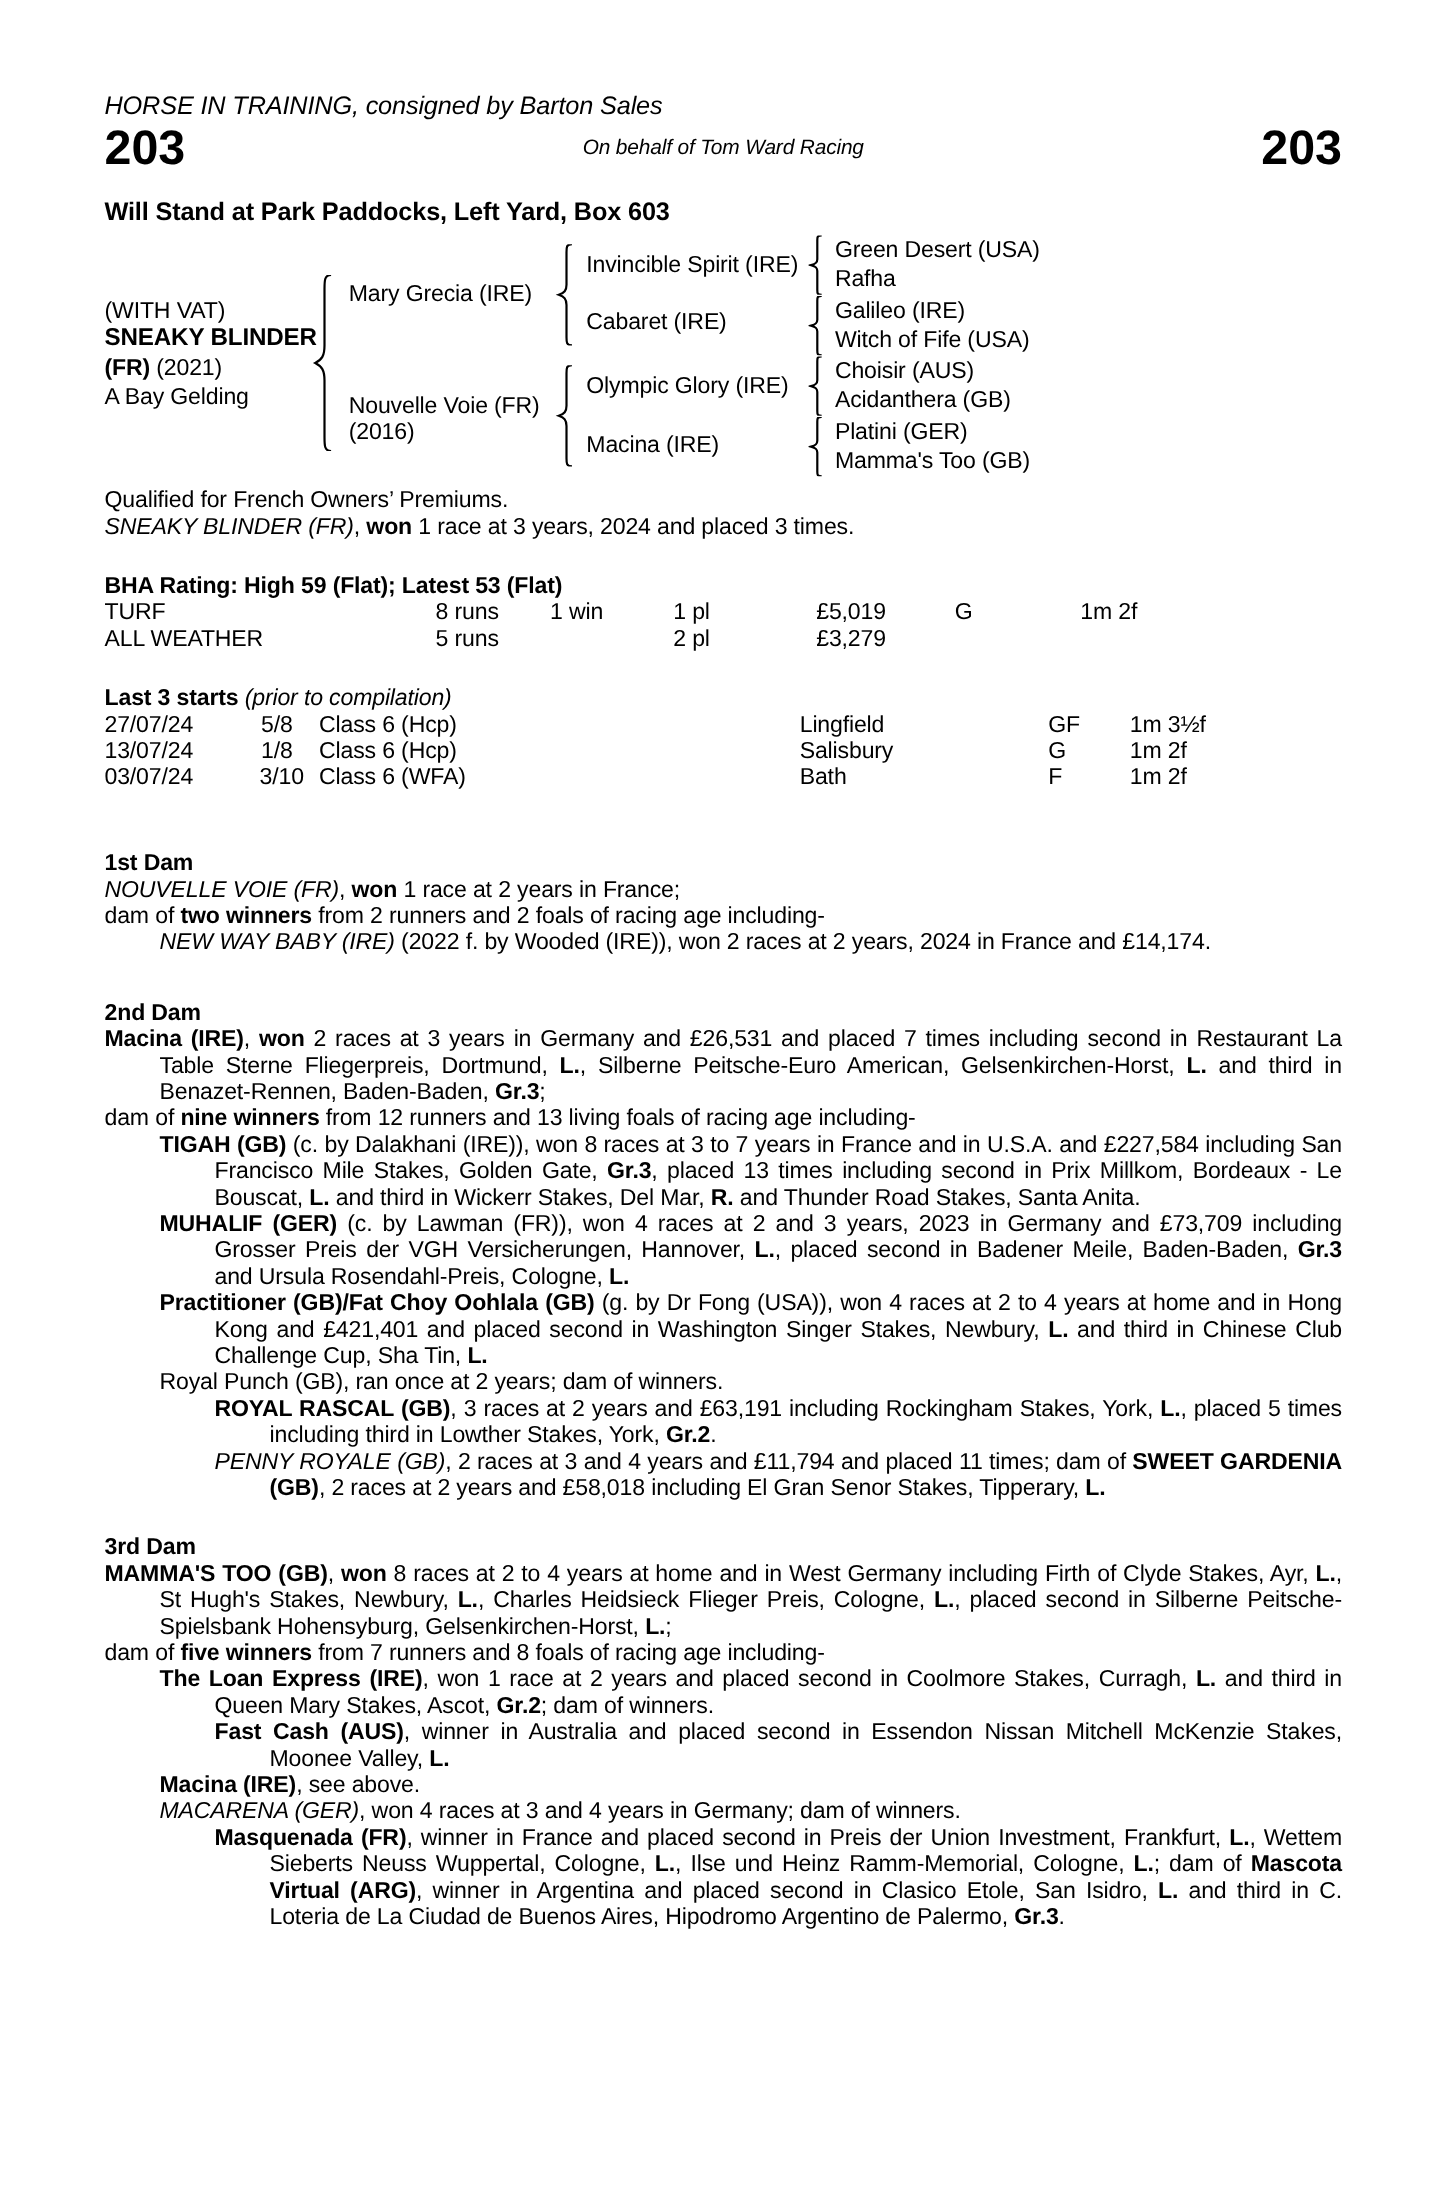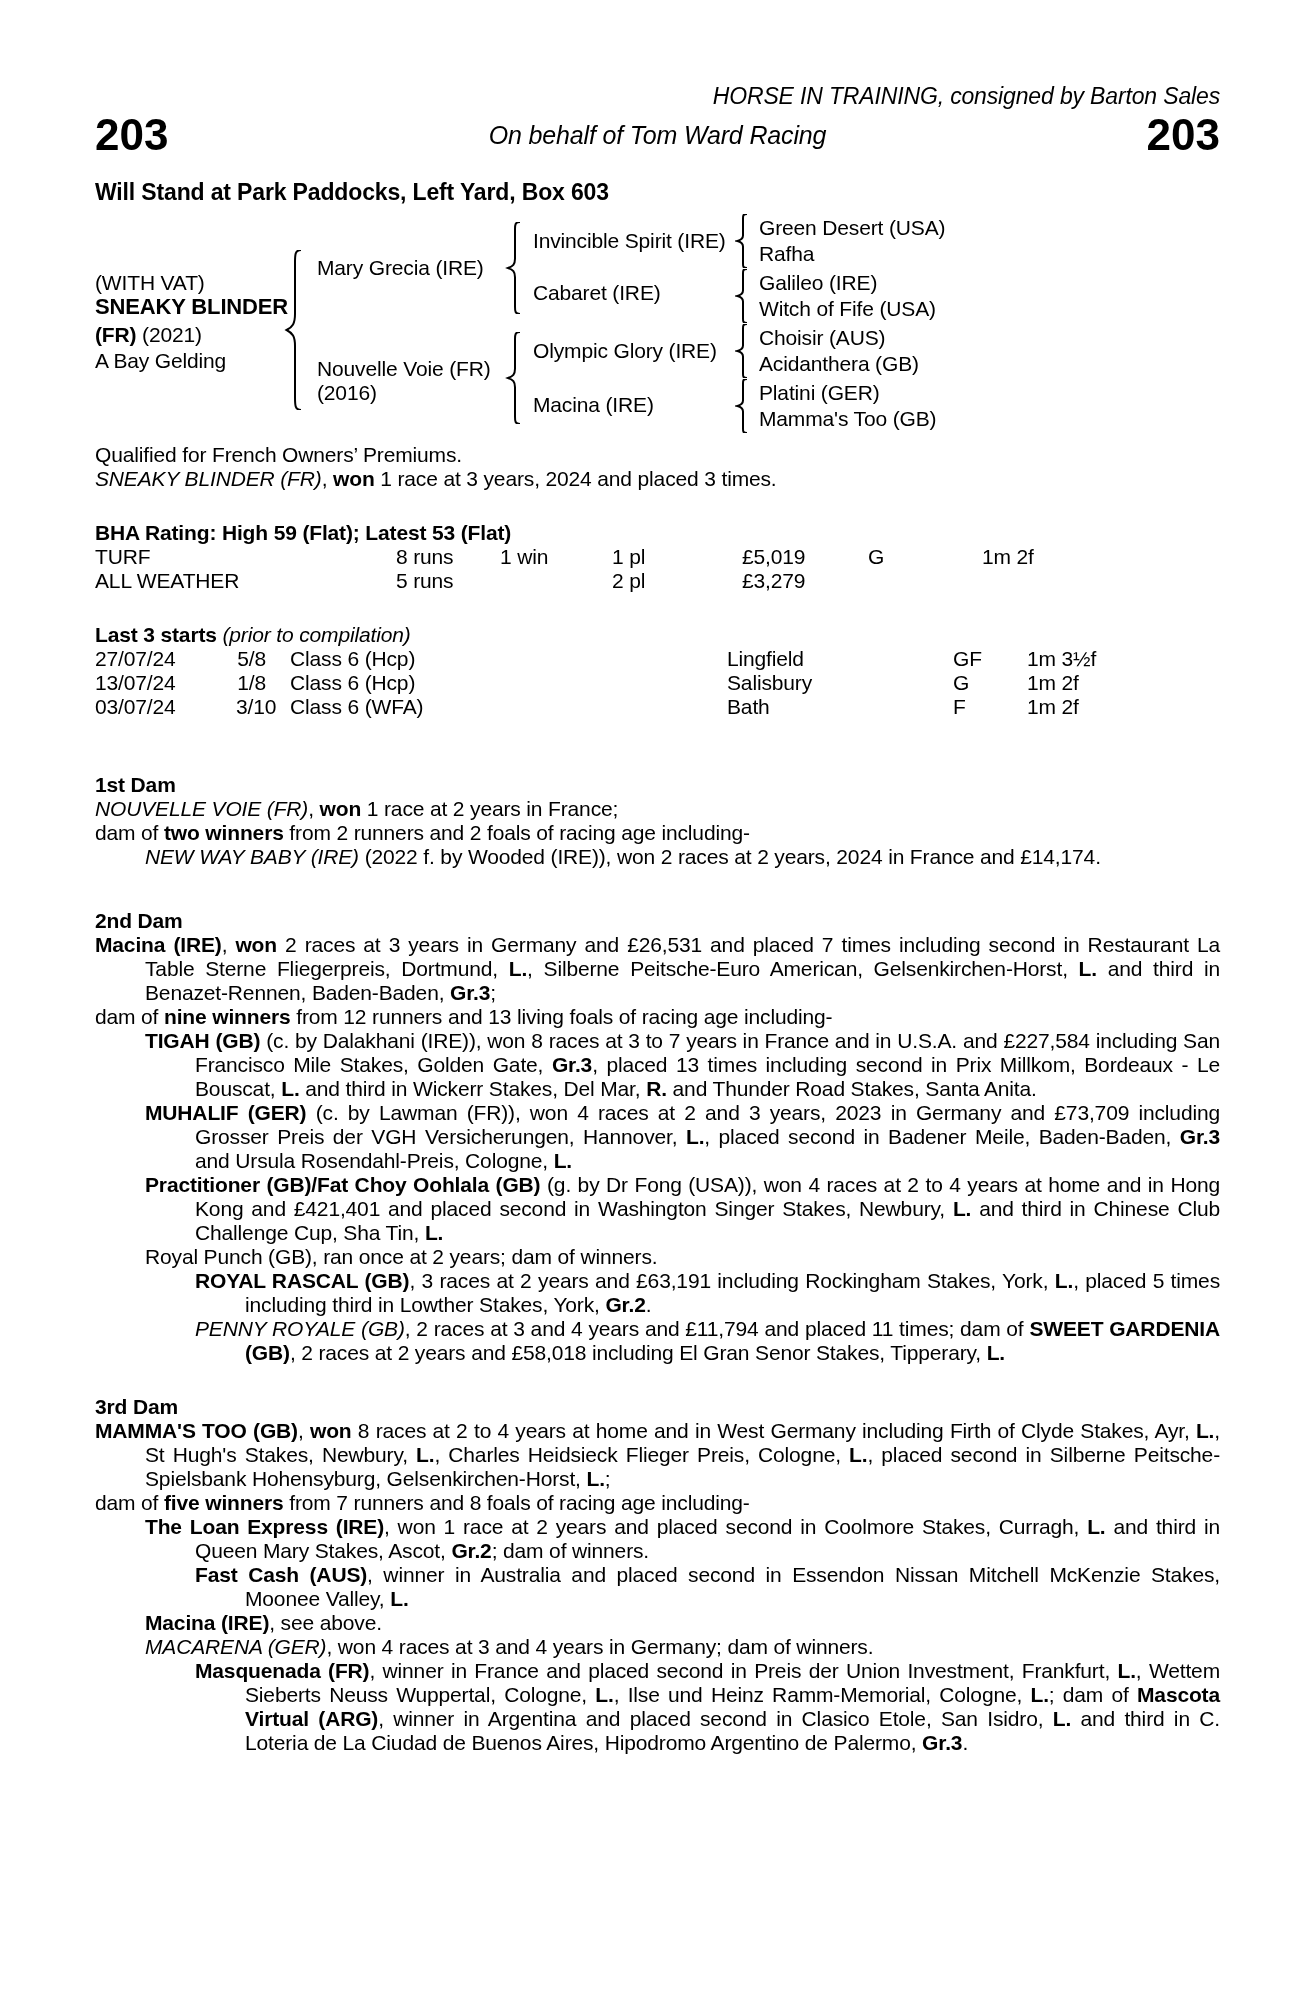--- a/index.html
+++ b/index.html
@@ -1,22 +1,22 @@
 <!DOCTYPE html>
 <html><head>
 <meta charset="utf-8">
 <style>
   *{margin:0;padding:0;box-sizing:border-box}
   html,body{background:#ffffff}
   body{width:1315px;height:2000px;color:#000;font-family:"Liberation Sans","DejaVu Sans",sans-serif;font-size:21px;line-height:24px;letter-spacing:-0.15px;overflow:hidden}
   .page{padding:83px 95px 0 95px;height:100%}
-  .consign{font-style:italic;text-align:right;font-size:23px;line-height:26px}
+  .consign{font-style:italic;text-align:left;font-size:23px;line-height:26px}
   .lotrow{display:flex;justify-content:space-between;align-items:center;height:48px;margin-top:2px}
   .lot{font-weight:bold;font-size:44px;letter-spacing:0;line-height:1}
-  .onbehalf{font-style:italic;font-size:25px}
+  .onbehalf{font-style:italic;font-size:19px}
   .willstand{font-weight:bold;font-size:23px;line-height:26px;margin-top:20px}
   .pedigree{position:relative;height:222px;margin-top:6px}
   .ped-line{position:absolute;white-space:nowrap}
   .ped-name{font-weight:bold;font-size:22px}
   .brace{position:absolute}
   .qualified{font-weight:normal;text-align:left;margin-top:10px}
   .bha{font-weight:bold;margin-top:30px}
   .row{display:flex;white-space:nowrap}
   .stats .c0{width:301px}.stats .c1{width:104px}.stats .c2{width:112px}
   .stats .c3{width:130px}.stats .c4{width:126px}.stats .c5{width:114px}

